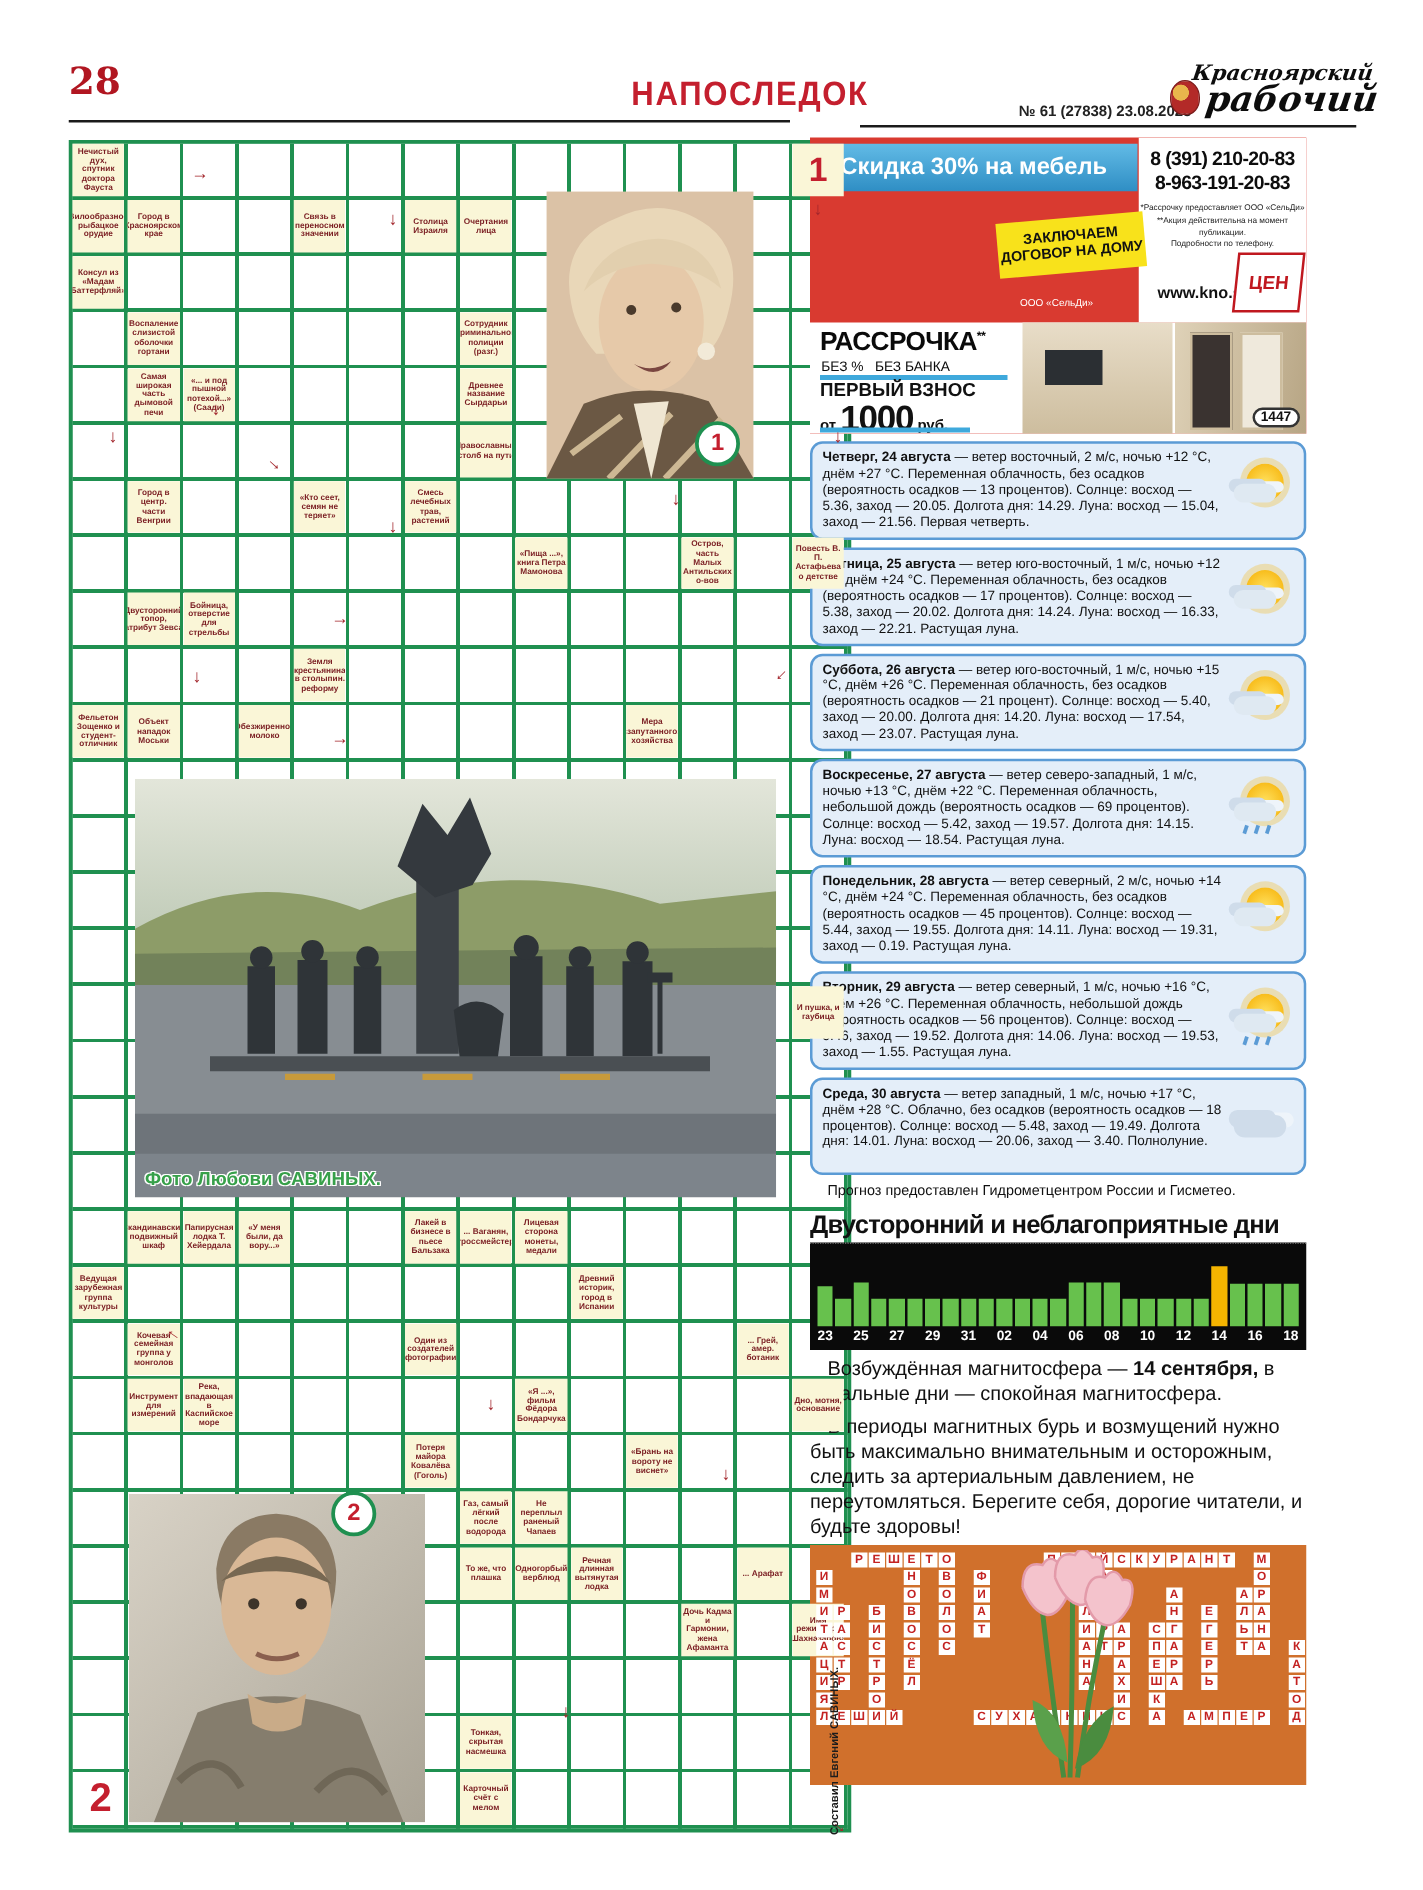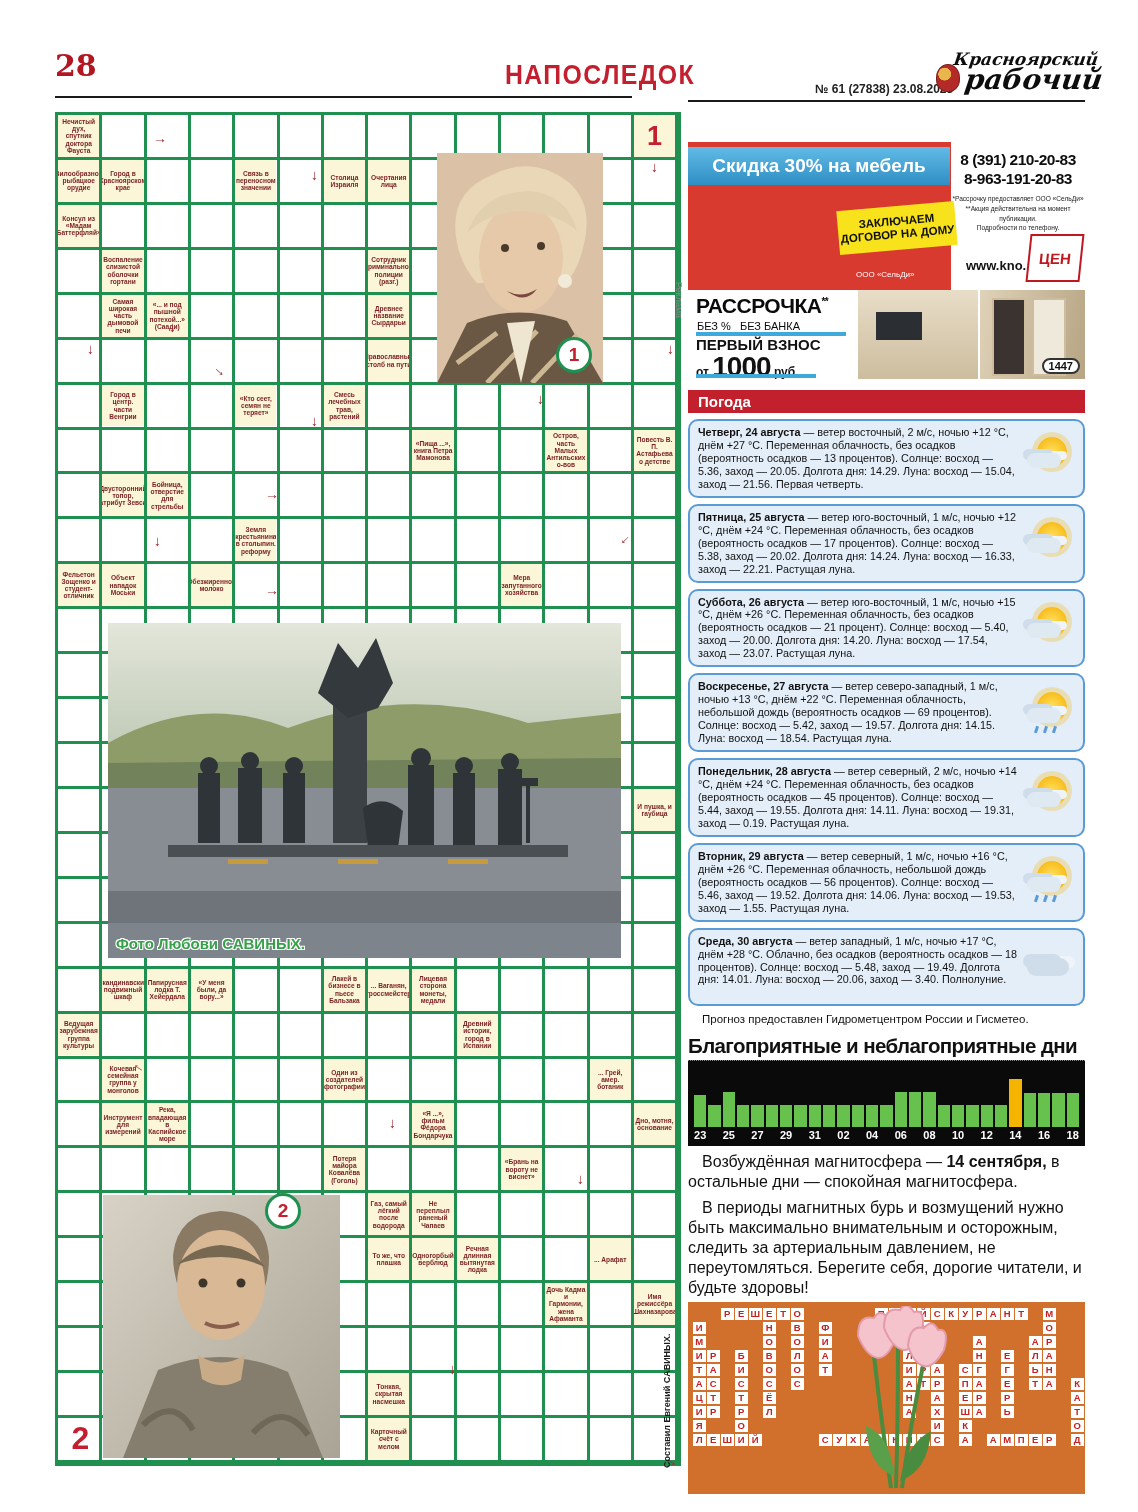--- a/index.html
+++ b/index.html
@@ -41,21 +41,21 @@
         background:#fff;color:#c41f2e;font-size:19px;font-weight:bold;display:flex;
         align-items:center;justify-content:center;z-index:6;}
   .photo{position:absolute;z-index:4;overflow:hidden;}
   .caption{position:absolute;z-index:5;font-size:15px;font-weight:bold;color:#37a04a;
         text-shadow:1px 1px 0 #fff,-1px -1px 0 #fff,1px -1px 0 #fff,-1px 1px 0 #fff;}
   .credit-vert{left:662px;top:1268px;height:200px;writing-mode:vertical-rl;transform:rotate(180deg);
         font-size:9px;font-weight:bold;color:#1c1c1c;z-index:6;}
   .ad-vert{left:674px;top:282px;writing-mode:vertical-rl;font-size:9px;color:#8a8a8a;}
 
   
-  .rcol{position:absolute;left:688px;top:110px;width:397px;margin-top:32px;}
+  .rcol{position:absolute;left:648px;top:110px;width:397px;}
 
   
   .ad{position:relative;height:237px;background:#d93a30;overflow:hidden;}
   .ad-banner{position:absolute;left:0;top:5px;width:262px;height:38px;
       background:linear-gradient(#62bbe6,#2f8ec4);color:#fff;font-weight:bold;font-size:19px;
       display:flex;align-items:center;justify-content:center;}
   .ad-phones{position:absolute;left:263px;top:0;width:134px;height:148px;background:#fff;
       text-align:center;padding-top:8px;box-sizing:border-box;}
   .ad-phones .ph{font-size:15.5px;font-weight:bold;color:#0d0d0d;letter-spacing:-.5px;line-height:1.25;}
   .ad-phones .fine{font-size:6.6px;color:#222;margin-top:5px;line-height:1.5;}
@@ -339,21 +339,20 @@
             <div class="tv"></div>
           </div>
         <div class="furn f2">
             <div class="door"></div>
             <div class="door door2"></div>
           </div>
         <div class="ad-num">1447</div>
       </div>
     </div>
 
-    <div class="redbar wx-head">Погода</div>
     <div id="wx-list">
         <div class="wx-card"><span class="lead">Четверг, 24 августа </span><span>— ветер восточный, 2 м/с, ночью +12 °С, днём +27 °С. Переменная облачность, без осадков (вероятность осадков — 13 процентов). Солнце: восход — 5.36, заход — 20.05. Долгота дня: 14.29. Луна: восход — 15.04, заход — 21.56. Первая четверть.</span><span class="w-ic">
             <span class="w-sun"></span>
             <span class="w-cloud"></span>
           </span></div>
         <div class="wx-card"><span class="lead">Пятница, 25 августа </span><span>— ветер юго-восточный, 1 м/с, ночью +12 °С, днём +24 °С. Переменная облачность, без осадков (вероятность осадков — 17 процентов). Солнце: восход — 5.38, заход — 20.02. Долгота дня: 14.24. Луна: восход — 16.33, заход — 22.21. Растущая луна.</span><span class="w-ic">
             <span class="w-sun"></span>
             <span class="w-cloud"></span>
           </span></div>
         <div class="wx-card"><span class="lead">Суббота, 26 августа </span><span>— ветер юго-восточный, 1 м/с, ночью +15 °С, днём +26 °С. Переменная облачность, без осадков (вероятность осадков — 21 процент). Солнце: восход — 5.40, заход — 20.00. Долгота дня: 14.20. Луна: восход — 17.54, заход — 23.07. Растущая луна.</span><span class="w-ic">
@@ -365,21 +364,21 @@
             <span class="w-sun"></span>
             <span class="w-cloud"></span>
           </span></div>
         <div class="wx-card"><span class="lead">Вторник, 29 августа </span><span>— ветер северный, 1 м/с, ночью +16 °С, днём +26 °С. Переменная облачность, небольшой дождь (вероятность осадков — 56 процентов). Солнце: восход — 5.46, заход — 19.52. Долгота дня: 14.06. Луна: восход — 19.53, заход — 1.55. Растущая луна.</span><span class="w-ic"><span class="w-sun"></span><span class="w-cloud"></span><span class="w-rain"><span></span><span></span><span></span></span></span></div>
         <div class="wx-card"><span class="lead">Среда, 30 августа </span><span>— ветер западный, 1 м/с, ночью +17 °С, днём +28 °С. Облачно, без осадков (вероятность осадков — 18 процентов). Солнце: восход — 5.48, заход — 19.49. Долгота дня: 14.01. Луна: восход — 20.06, заход — 3.40. Полнолуние.</span><span class="w-ic">
             <span class="w-cloud big"></span>
           </span></div>
       </div>
     <div class="wx-src">Прогноз предоставлен Гидрометцентром России и Гисметео.</div>
 
-    <div class="art-title">Благоприятные и неблагоприятные дни</div>
+    <div class="art-title">Двусторонний и неблагоприятные дни</div>
     <div class="chart">
       <div class="bars" id="bars">
           <div class="bar" style="height: 32px; background: rgb(103, 193, 77);"></div>
           <div class="bar" style="height: 22px; background: rgb(103, 193, 77);"></div>
           <div class="bar" style="height: 35px; background: rgb(103, 193, 77);"></div>
           <div class="bar" style="height: 22px; background: rgb(103, 193, 77);"></div>
           <div class="bar" style="height: 22px; background: rgb(103, 193, 77);"></div>
           <div class="bar" style="height: 22px; background: rgb(103, 193, 77);"></div>
           <div class="bar" style="height: 22px; background: rgb(103, 193, 77);"></div>
           <div class="bar" style="height: 22px; background: rgb(103, 193, 77);"></div>

